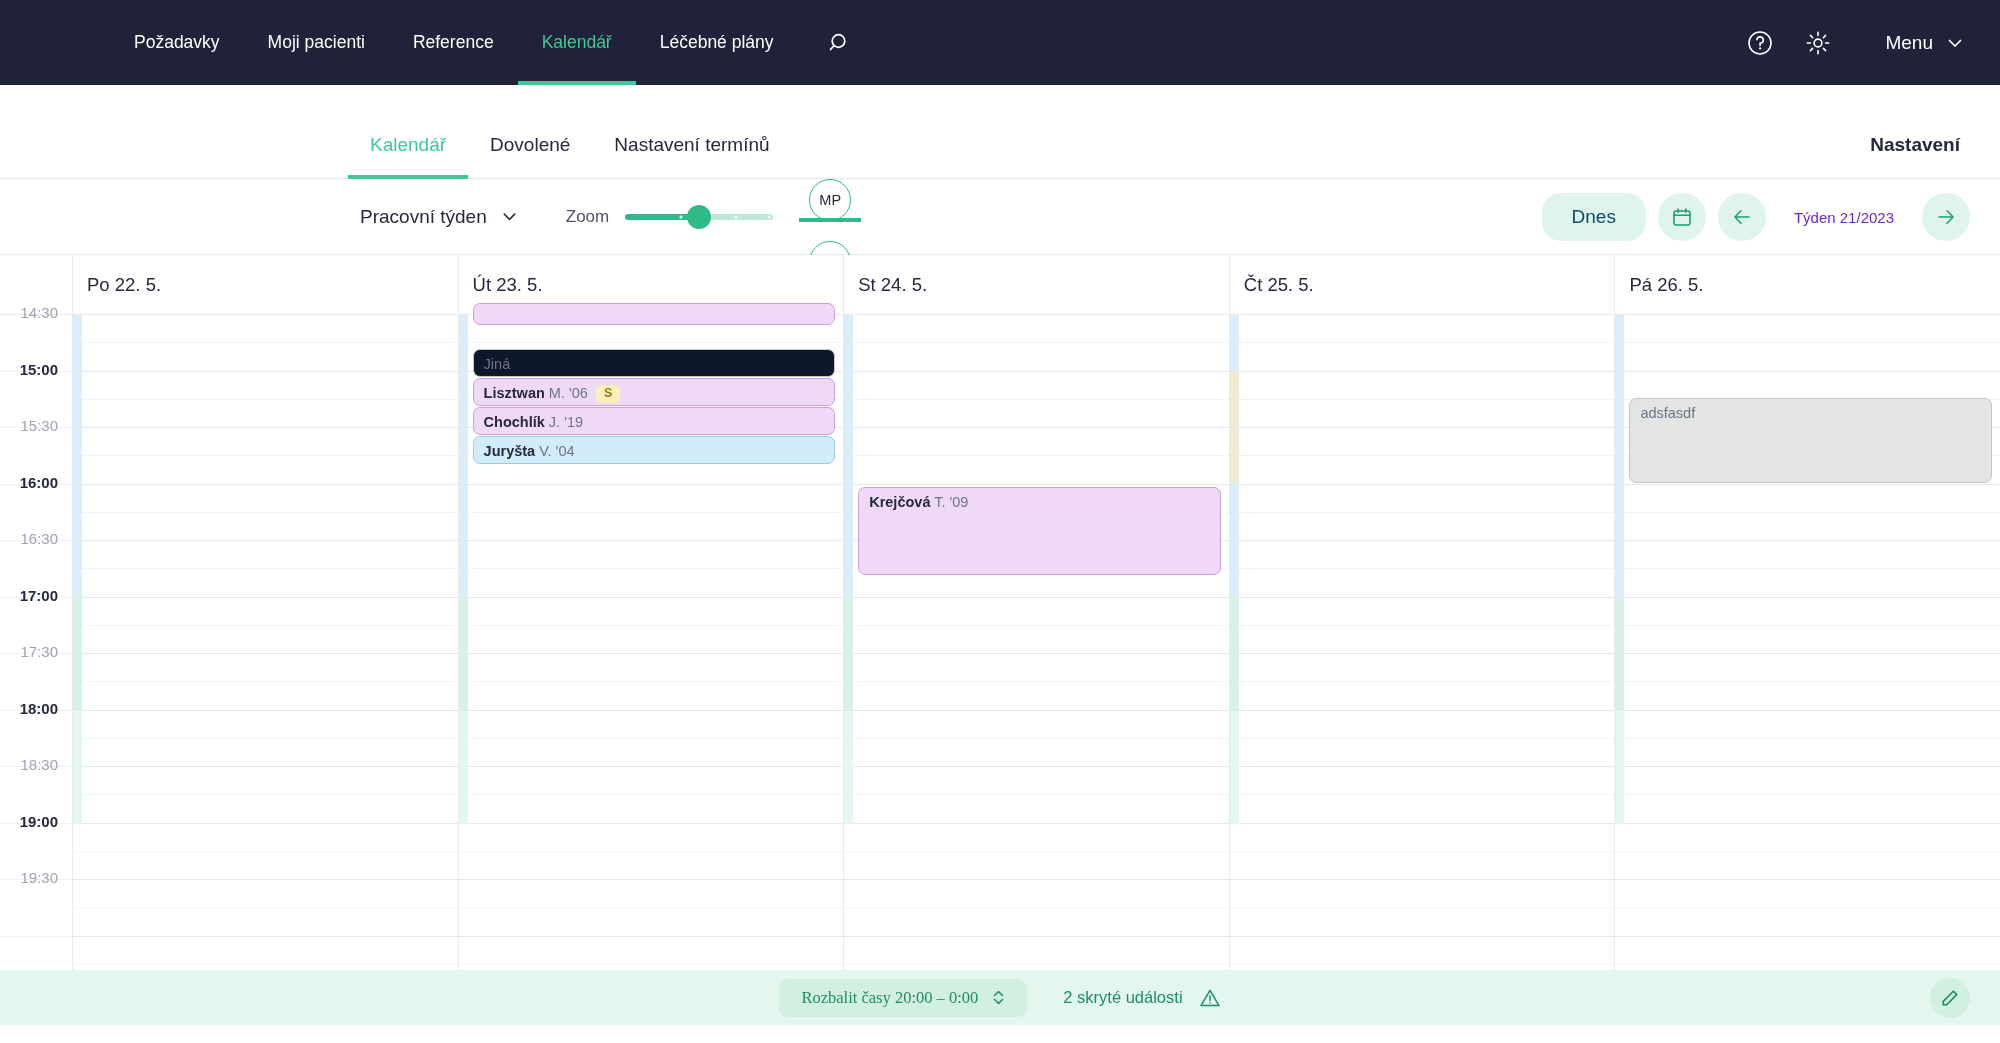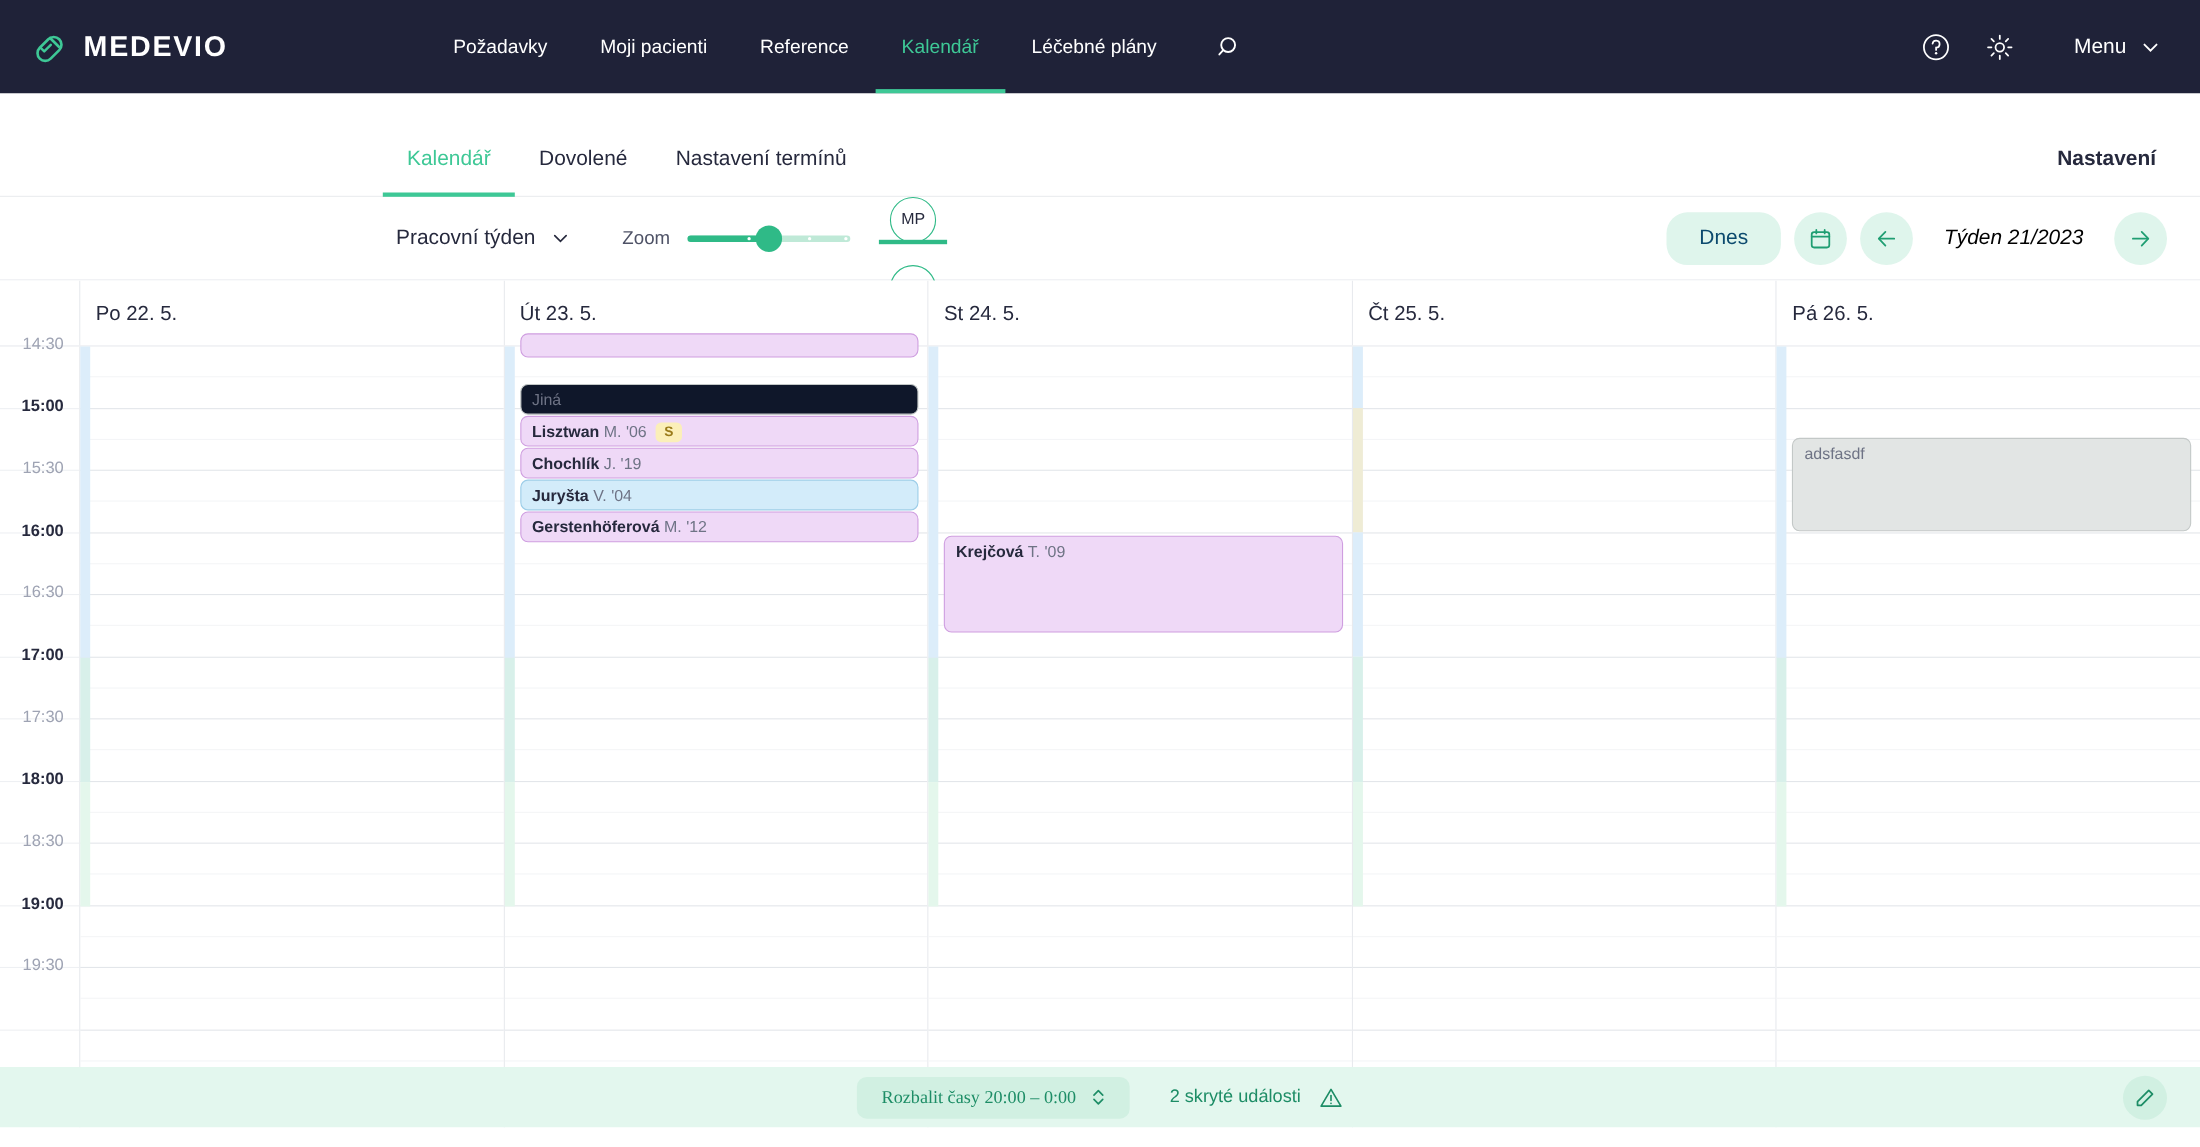--- a/index.html
+++ b/index.html
@@ -148,22 +148,22 @@
     border: none; border-radius: 19px;
     height: 48px; padding: 0 30px;
     font-size: 19px; font-family: inherit; cursor: pointer;
   }
   .round-btn {
     width: 48px; height: 48px; border-radius: 50%;
     background: #dff5ec; border: none; cursor: pointer;
     display: flex; align-items: center; justify-content: center;
   }
   .week-label {
-    font-size: 19px; color: #000000;
-    padding: 0 16px; white-space: nowrap; font-style: italic;
+    font-size: 15px; color: #6d28d9;
+    padding: 0 16px; white-space: nowrap;
   }
 
   
   .cal {
     position: relative;
     height: 770px;
     background: #fff;
     overflow: hidden;
   }
   .day-header-row {
@@ -254,30 +254,20 @@
     width: 40px; height: 40px; border-radius: 50%;
     background: #d1f0e2;
     display: flex; align-items: center; justify-content: center;
     cursor: pointer;
   }
 </style>
 </head>
 <body>
 
 <div class="topbar">
-  <div class="brand">
-    <svg class="brand-logo" viewBox="0 0 34 34">
-      <g fill="none" stroke="#3ec896" stroke-width="2.4" stroke-linecap="round">
-        <rect x="4.5" y="11.5" width="25" height="14" rx="7" transform="rotate(-45 17 18.5)"></rect>
-        <line x1="17.5" y1="8.5" x2="25.5" y2="16.5"></line>
-        <path d="M9 17.5 l3.2 3.2 l6 -6" stroke-width="2.2" stroke-linejoin="round"></path>
-      </g>
-    </svg>
-    <span class="brand-name">MEDEVIO</span>
-  </div>
 
   <nav class="mainnav">
     <div class="mainnav-item">Požadavky</div>
     <div class="mainnav-item">Moji pacienti</div>
     <div class="mainnav-item">Reference</div>
     <div class="mainnav-item active">Kalendář</div>
     <div class="mainnav-item">Léčebné plány</div>
     <div class="search-btn">
       <svg width="24" height="24" viewBox="0 0 24 24" fill="none" stroke="#ffffff" stroke-width="1.7" stroke-linecap="round">
         <circle cx="10.5" cy="10" r="6.3"></circle>
@@ -478,21 +468,20 @@
         <div class="slot"></div>
         <div class="slot hourline"></div>
         <div class="avail-strip" style="top: 0px; height: 283px; background: rgb(220, 237, 250);"></div>
         <div class="avail-strip" style="top: 283px; height: 113px; background: rgb(216, 240, 234);"></div>
         <div class="avail-strip" style="top: 396px; height: 113px; background: rgb(228, 247, 236);"></div>
         <div class="event" style="background: rgb(239, 217, 247); border: 1px solid rgb(207, 158, 224); top: -12px; height: 22px;"></div>
         <div class="event" style="background: #0f172a; border: 1px solid rgb(195, 200, 199); top: 34px; height: 28px;"><span class="ev-rest">Jiná</span></div>
         <div class="event" style="background: rgb(239, 217, 247); border: 1px solid rgb(207, 158, 224); top: 63px; height: 28px;"><span class="ev-surname">Lisztwan</span><span class="ev-rest"> M. '06</span><span class="ev-badge">S</span></div>
         <div class="event" style="background: rgb(239, 217, 247); border: 1px solid rgb(207, 158, 224); top: 92px; height: 28px;"><span class="ev-surname">Chochlík</span><span class="ev-rest"> J. '19</span></div>
         <div class="event" style="background: rgb(211, 236, 250); border: 1px solid rgb(156, 205, 232); top: 121px; height: 28px;"><span class="ev-surname">Juryšta</span><span class="ev-rest"> V. '04</span></div>
-        <div class="event" style="background: rgb(239, 217, 247); border: 1px solid rgb(207, 158, 224); top: 150px; height: 28px;"><span class="ev-surname">Gerstenhöferová</span><span class="ev-rest"> M. '12</span></div>
       </div>
     <div class="daycol" id="col2">
         <div class="slot"></div>
         <div class="slot hourline"></div>
         <div class="slot"></div>
         <div class="slot hourline"></div>
         <div class="slot"></div>
         <div class="slot hourline"></div>
         <div class="slot"></div>
         <div class="slot hourline"></div>

